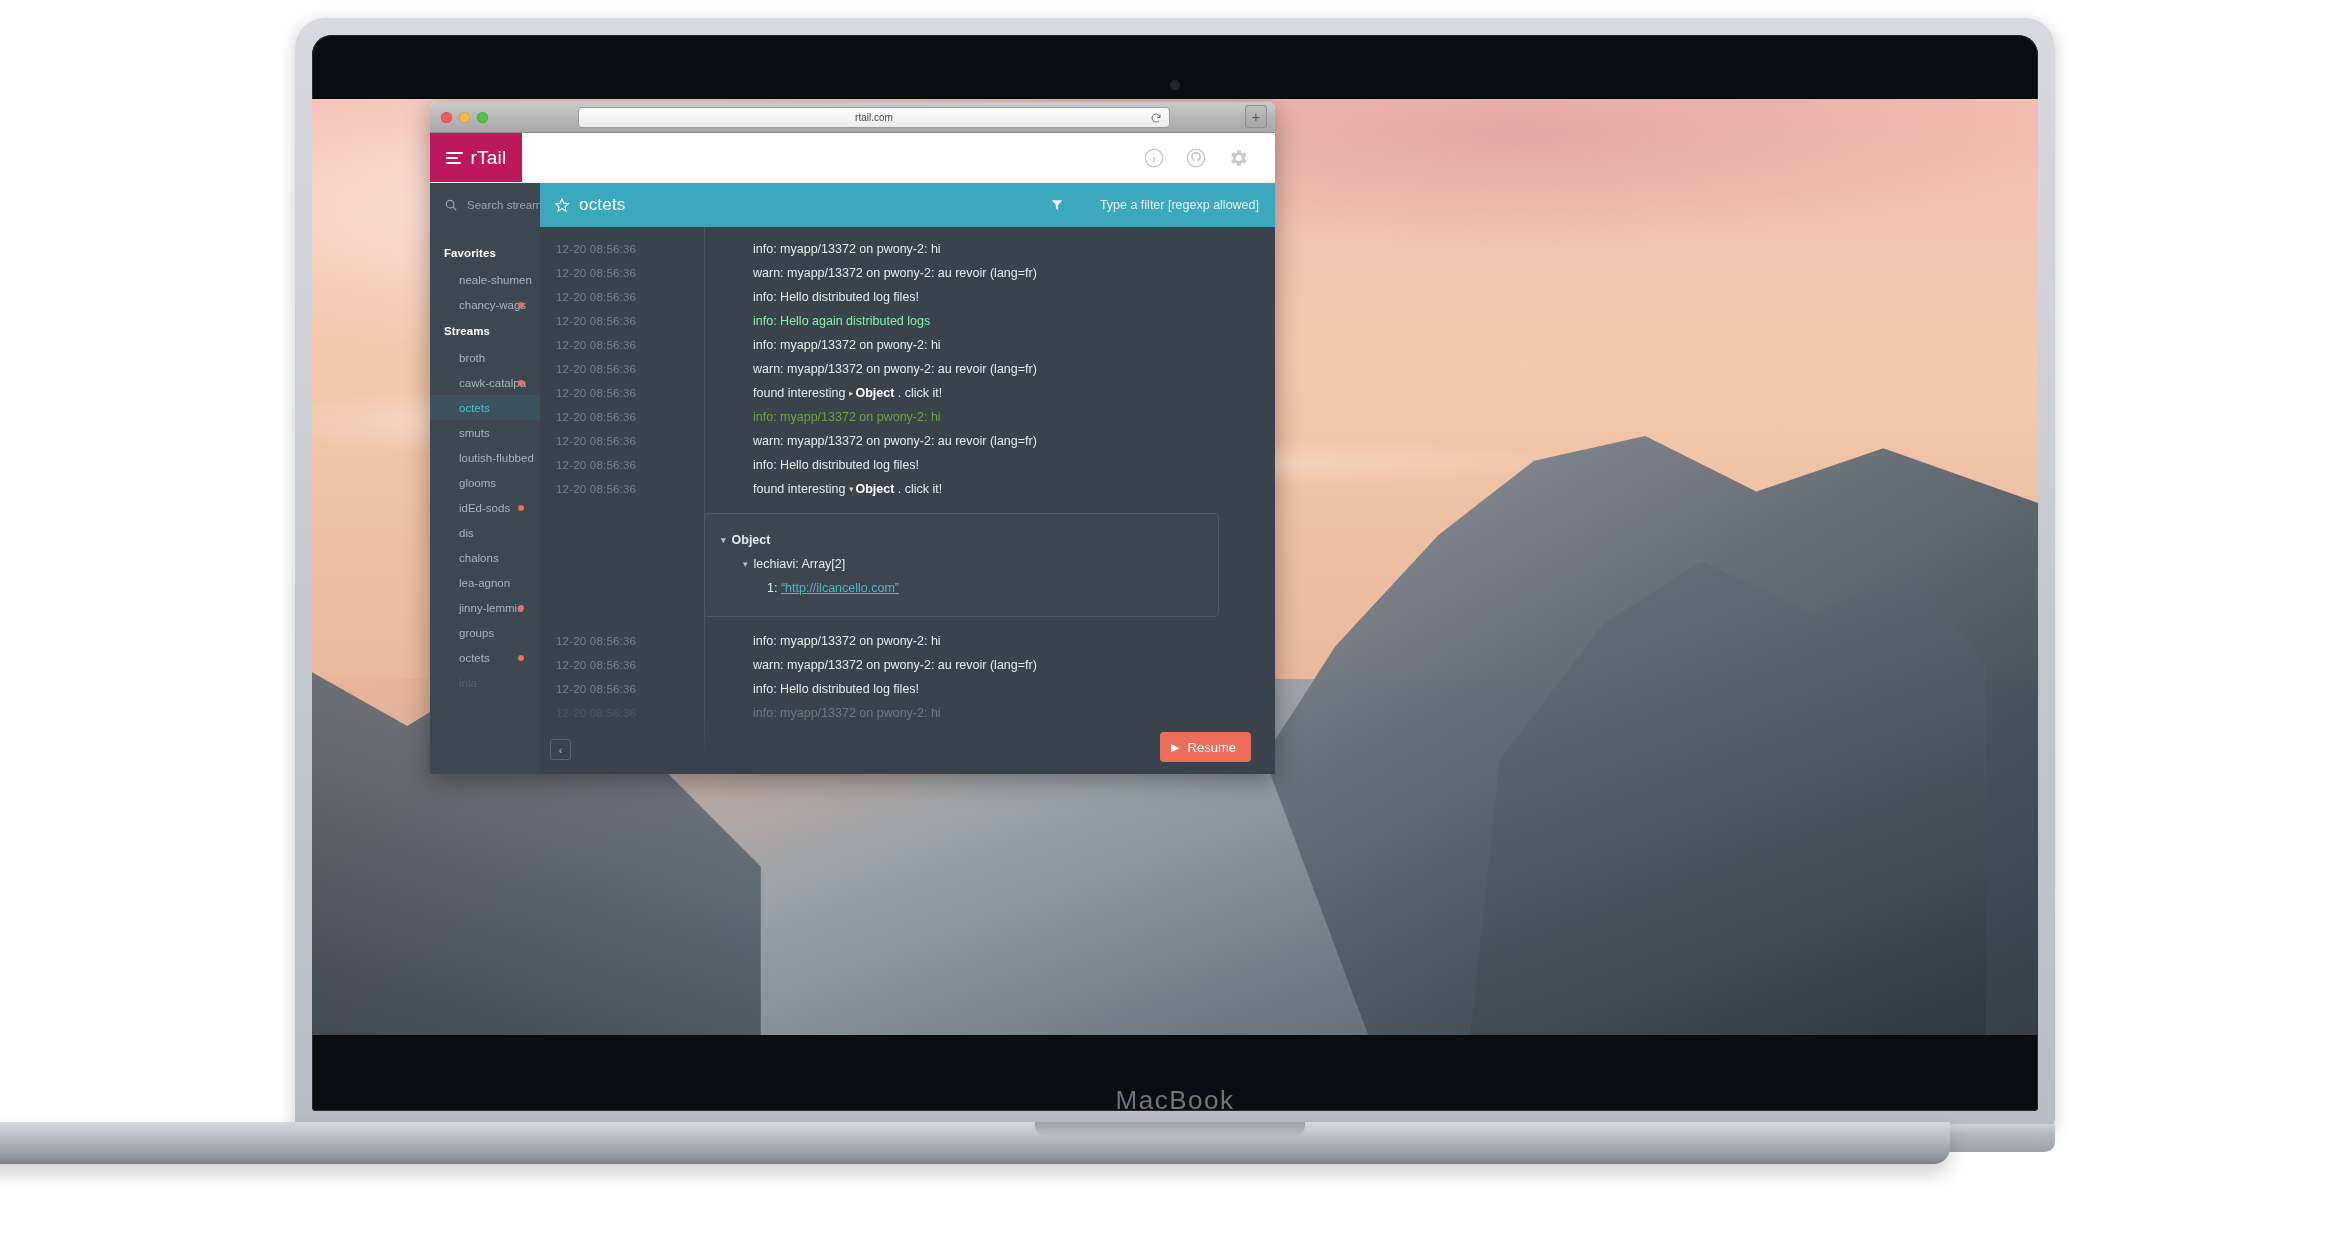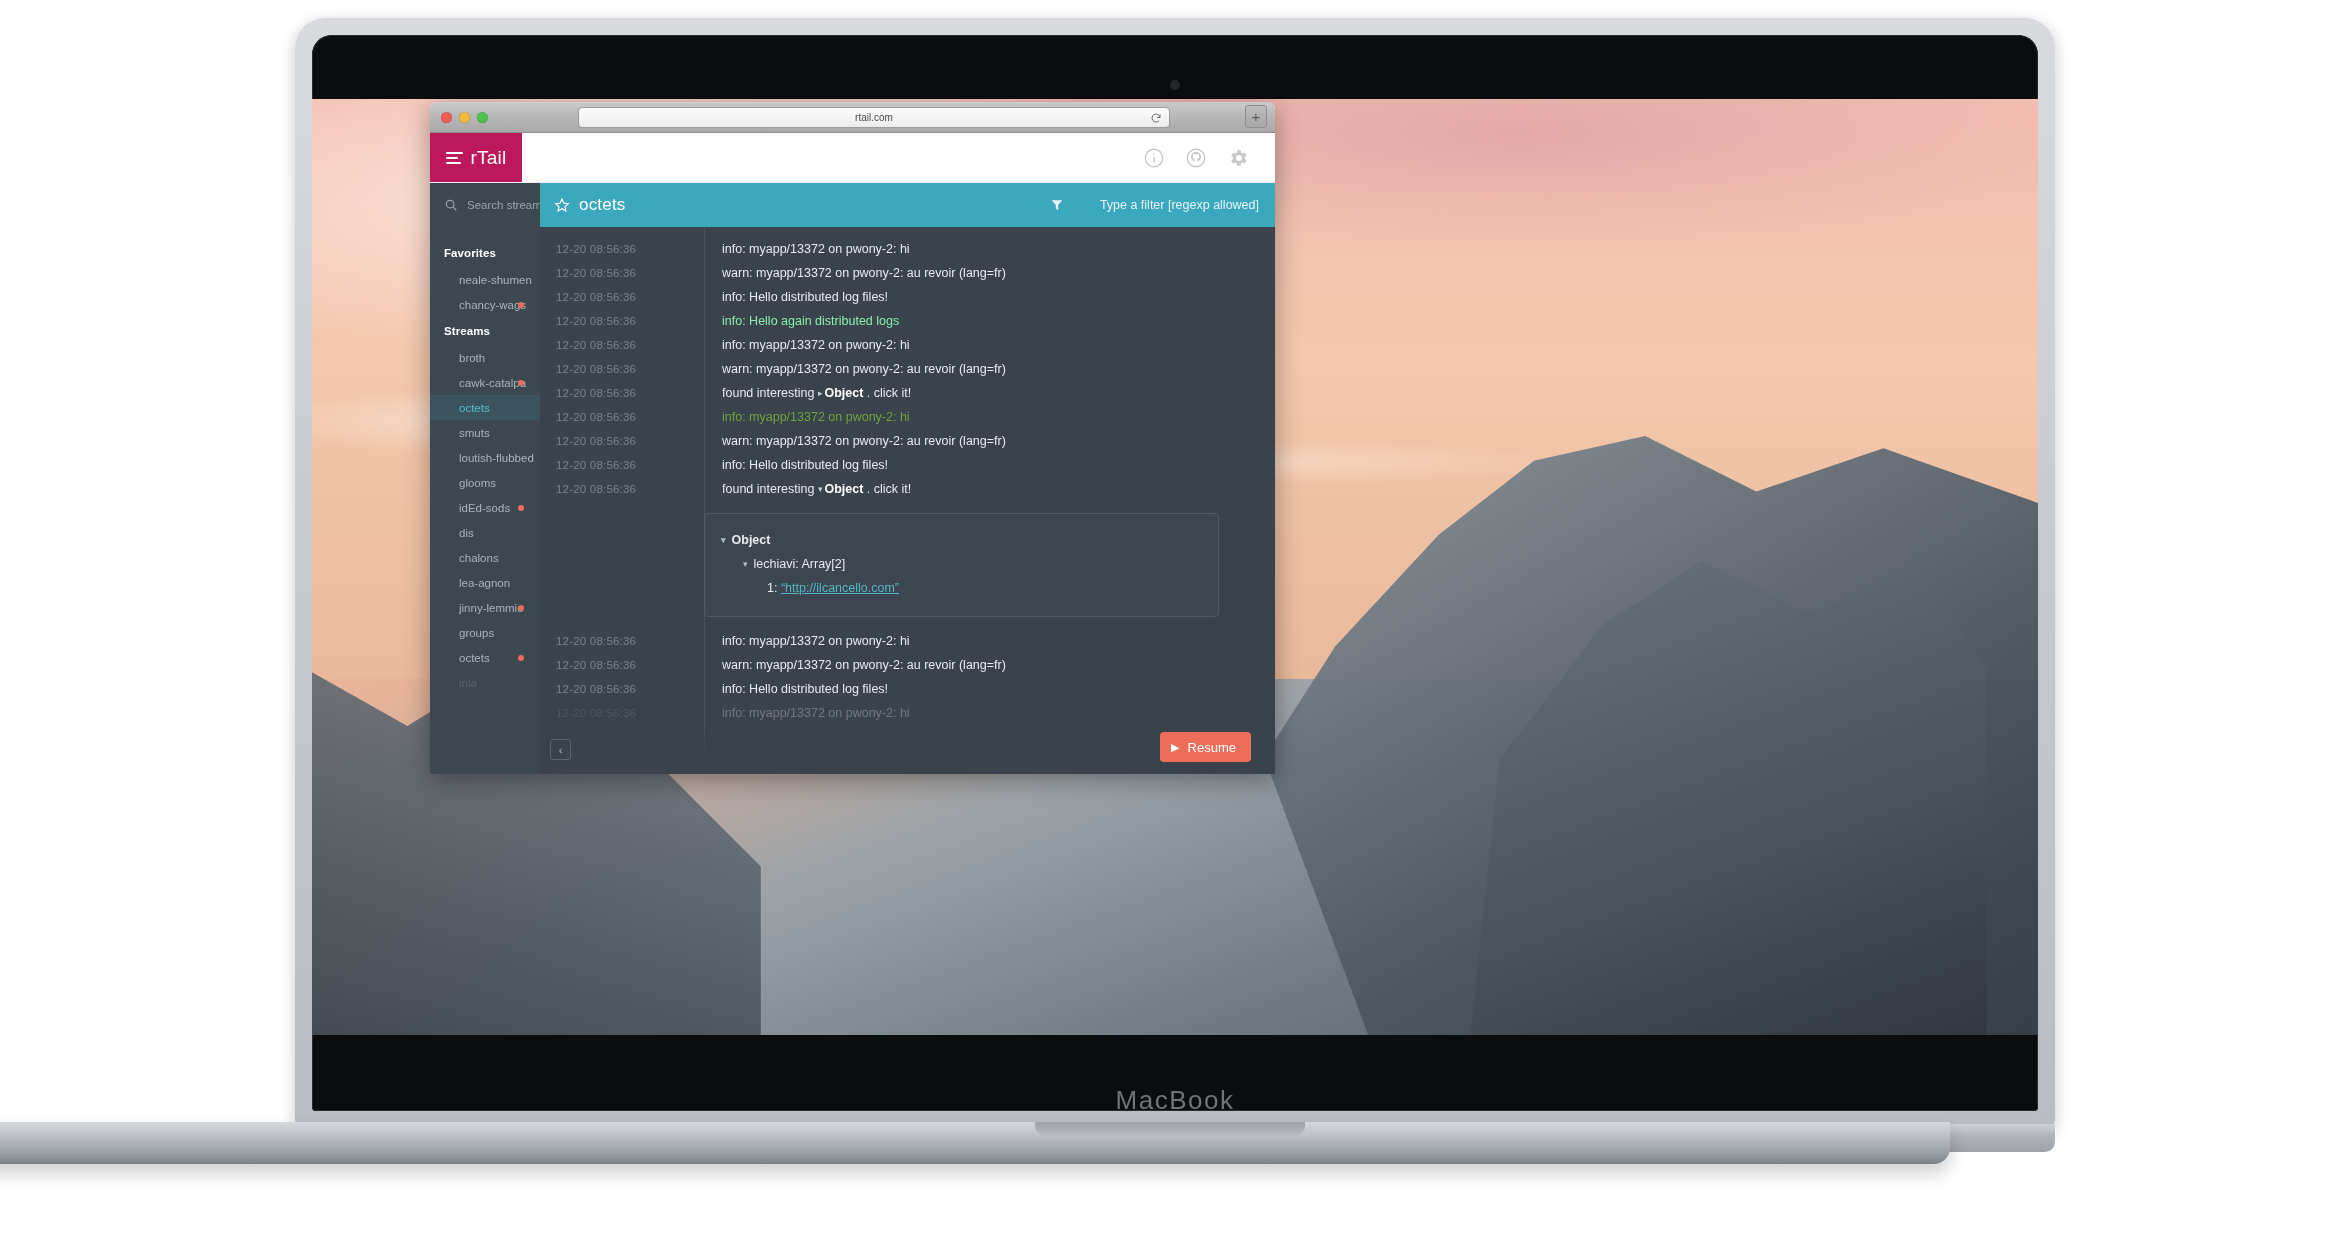--- a/index.html
+++ b/index.html
@@ -270,20 +270,21 @@
     position:absolute; left:164px; top:0; bottom:0;
     width:1px; background:#4a525b;
   }
   .rows { padding: 10px 0 0 0; }
   .row {
     display:flex; align-items:center;
     height:24px;
     font-size:12.5px;
     line-height:24px;
     white-space:nowrap;
+    gap:31px;
   }
   .row .ts {
     width:164px; flex:none;
     padding-left:16px;
     color:#79838d;
     font-size:11.5px;
     letter-spacing:.2px;
   }
   .row .msg { padding-left:18px; color:#e7eaee; }
   .row .msg.red { color:#86efac; }

